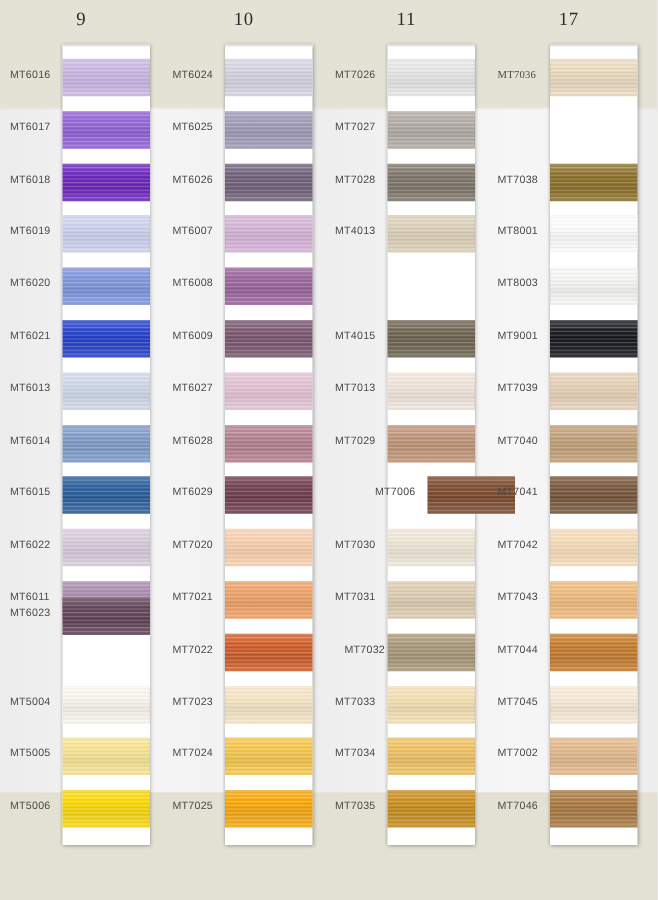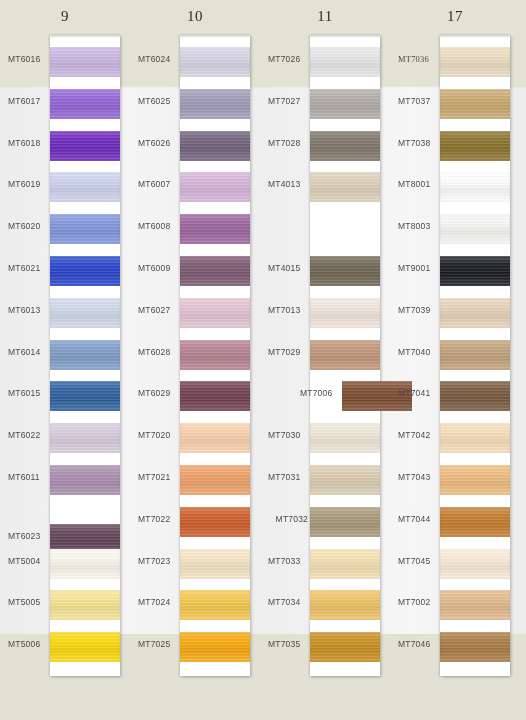--- a/index.html
+++ b/index.html
@@ -164,21 +164,21 @@
         </div>
       </div>
       <div class="row" style="top: 458px;">
         <div class="swatch-label">MT6011</div>
         <div class="swatch" style="background: rgb(169, 140, 174);">
           <span class="thread"></span>
           <span class="sheen"></span>
           <span class="edge"></span>
         </div>
       </div>
-      <div class="row" style="top: 517px; text-decoration: underline;">
+      <div class="row" style="top: 471px; text-decoration: underline;">
         <div class="swatch-label">MT6023</div>
         <div class="swatch" style="background: rgb(95, 65, 86);">
           <span class="thread"></span>
           <span class="sheen"></span>
           <span class="edge"></span>
         </div>
       </div>
       <div class="row" style="top: 541.6px;">
         <div class="swatch-label">MT5004</div>
         <div class="swatch" style="background: rgb(251, 248, 238);">
@@ -448,28 +448,20 @@
       <div class="col-header">17</div>
       <div class="card" style="height: 641px; top: 35px;"></div>
       <div class="row" style="top: 40px; font-family: Liberation Serif, serif;">
         <div class="swatch-label">MT7036</div>
         <div class="swatch" style="background: rgb(236, 220, 192);">
           <span class="thread"></span>
           <span class="sheen"></span>
           <span class="edge"></span>
         </div>
       </div>
-      <div class="row" style="top: 81.8px;">
-        <div class="swatch-label">MT7037</div>
-        <div class="swatch" style="background: rgb(201, 168, 106);">
-          <span class="thread"></span>
-          <span class="sheen"></span>
-          <span class="edge"></span>
-        </div>
-      </div>
       <div class="row" style="top: 123.6px;">
         <div class="swatch-label">MT7038</div>
         <div class="swatch" style="background: rgb(138, 111, 40);">
           <span class="thread"></span>
           <span class="sheen"></span>
           <span class="edge"></span>
         </div>
       </div>
       <div class="row" style="top: 165.4px;">
         <div class="swatch-label">MT8001</div>

